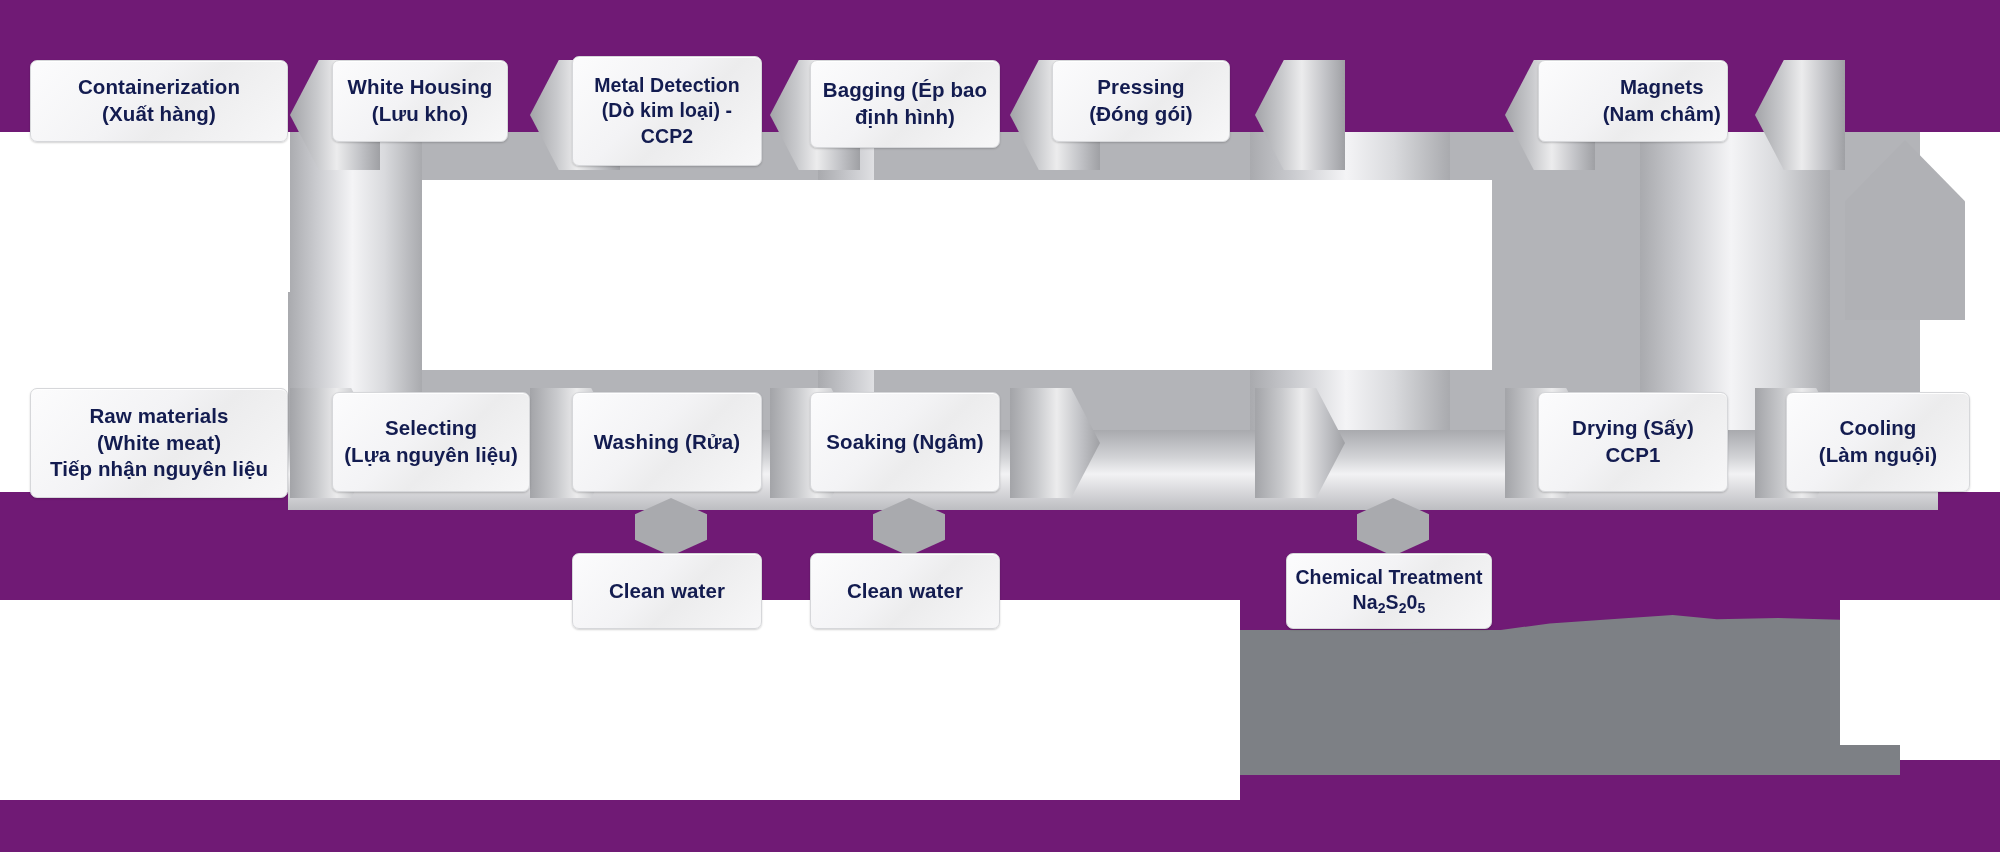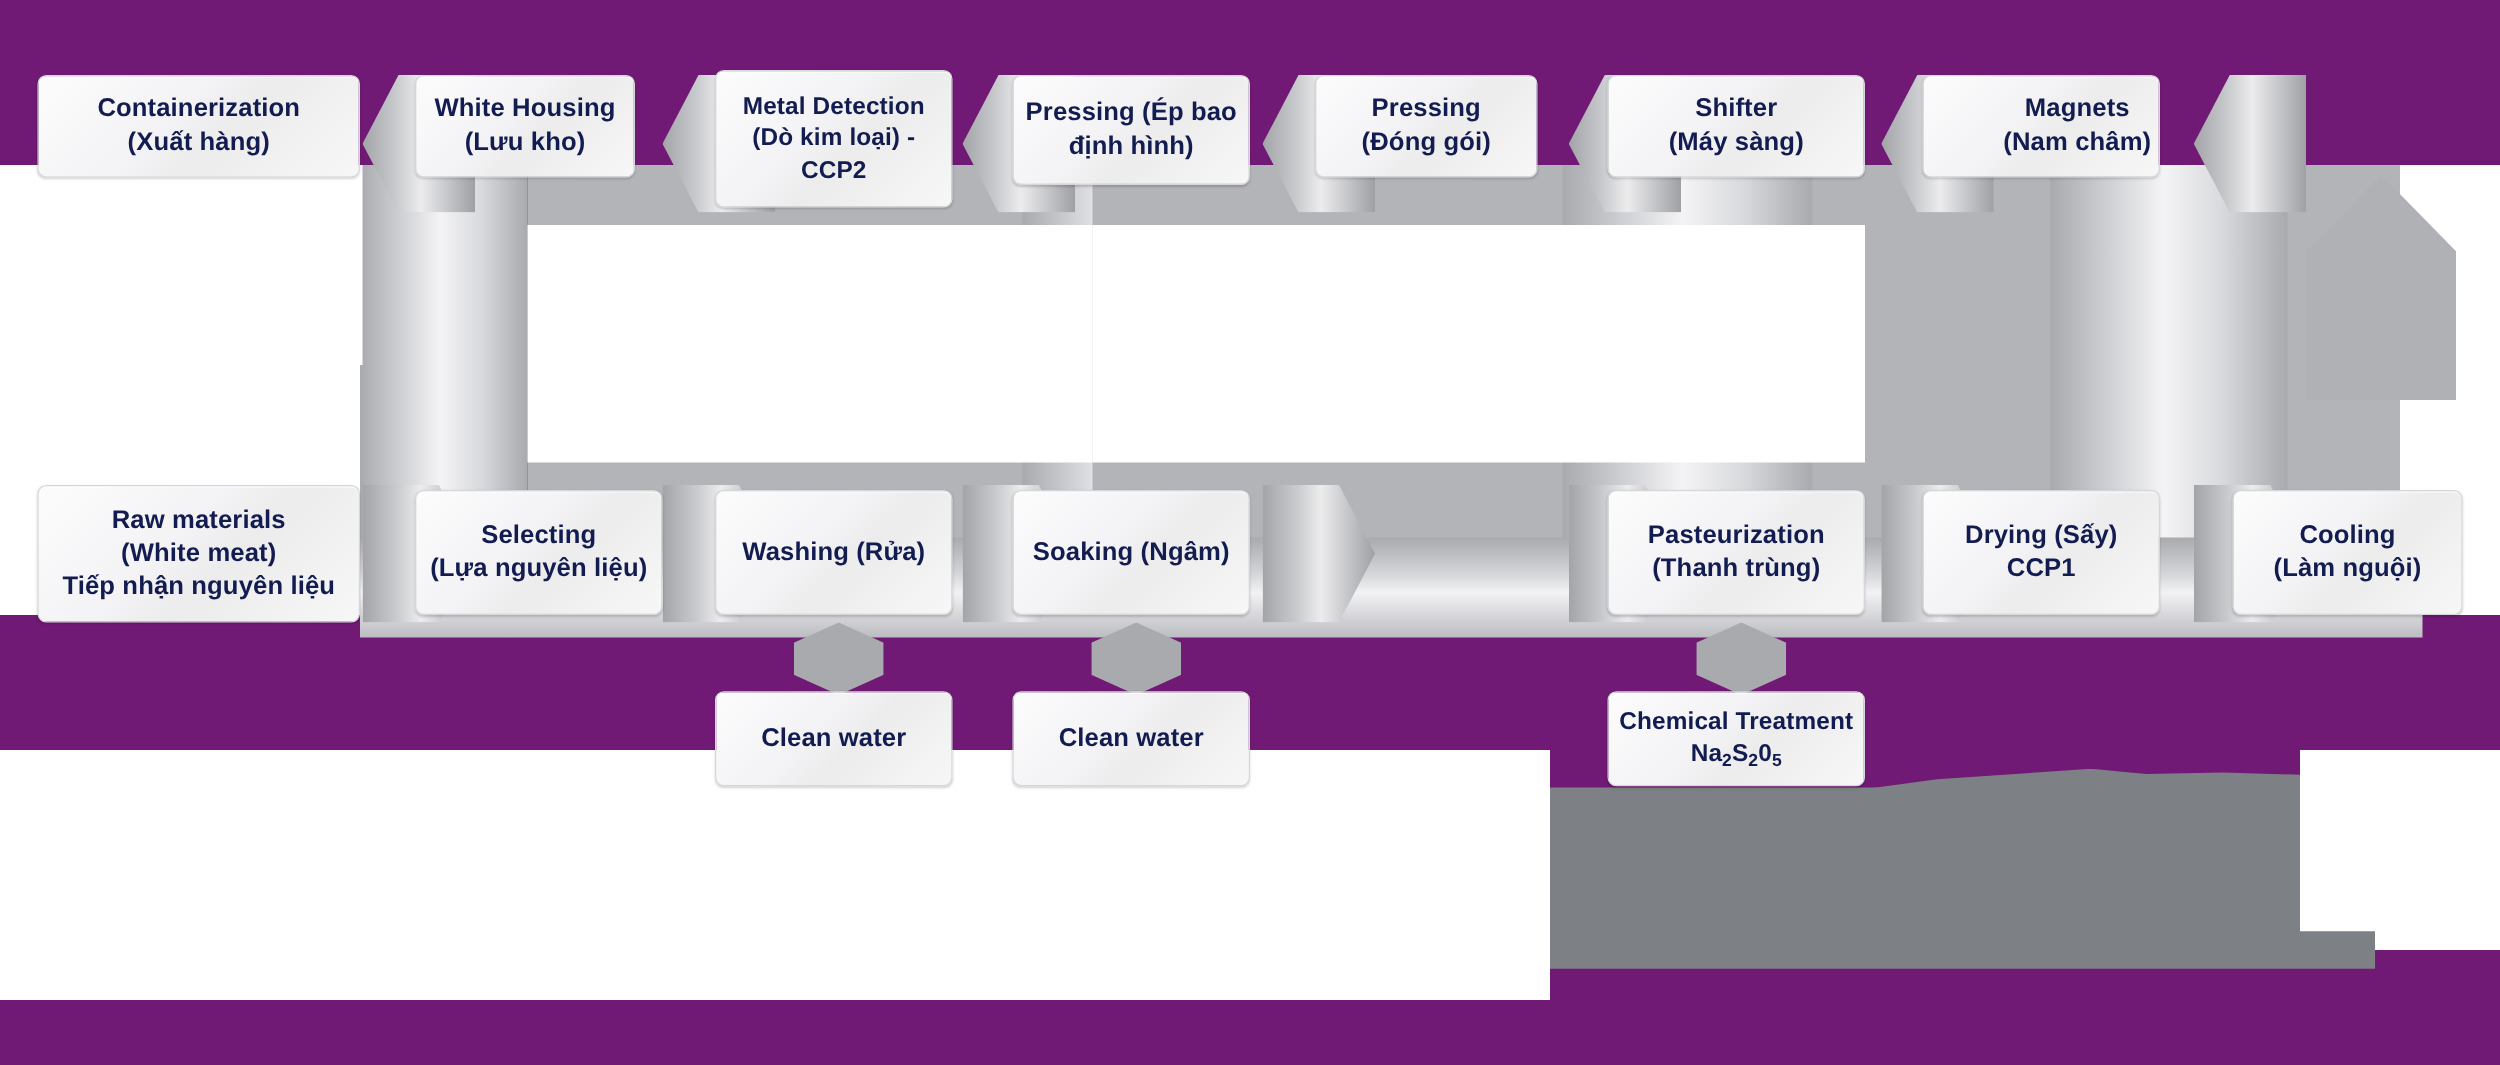--- a/index.html
+++ b/index.html
@@ -131,38 +131,32 @@
   <div class="node f19" style="left:572px;top:56px;width:190px;height:110px;">
     <div>
       <span class="lbl">Metal Detection</span>
       <span class="lbl">(Dò kim loại) -</span>
       <span class="lbl">CCP2</span>
     </div>
   </div>
 
   <div class="node f20" style="left:810px;top:60px;width:190px;height:88px;">
     <div>
-      <span class="lbl">Pressing (Ép bao</span>
+      <span class="lbl">Bagging (Ép bao</span>
       <span class="lbl">định hình)</span>
     </div>
   </div>
 
   <div class="node f20" style="left:1052px;top:60px;width:178px;height:82px;">
     <div>
       <span class="lbl">Pressing</span>
       <span class="lbl">(Đóng gói)</span>
     </div>
   </div>
 
-  <div class="node f20" style="left:1286px;top:60px;width:206px;height:82px;">
-    <div>
-      <span class="lbl">Shifter</span>
-      <span class="lbl">(Máy sàng)</span>
-    </div>
-  </div>
 
   <div class="node f20" style="left:1538px;top:60px;width:190px;height:82px;justify-content:flex-end;">
     <div>
       <span class="lbl">Magnets</span>
       <span class="lbl">(Nam châm)</span>
     </div>
   </div>
 
 
   <div class="node f20" style="left:30px;top:388px;width:258px;height:110px;">
@@ -186,26 +180,20 @@
     </div>
   </div>
 
   <div class="node f20" style="left:810px;top:392px;width:190px;height:100px;">
     <div>
       <span class="lbl">Soaking (Ngâm)</span>
     </div>
   </div>
 
 
-  <div class="node f20" style="left:1286px;top:392px;width:206px;height:100px;">
-    <div>
-      <span class="lbl">Pasteurization</span>
-      <span class="lbl">(Thanh trùng)</span>
-    </div>
-  </div>
 
   <div class="node f20" style="left:1538px;top:392px;width:190px;height:100px;">
     <div>
       <span class="lbl">Drying (Sấy)</span>
       <span class="lbl">CCP1</span>
     </div>
   </div>
 
   <div class="node f20" style="left:1786px;top:392px;width:184px;height:100px;">
     <div>

